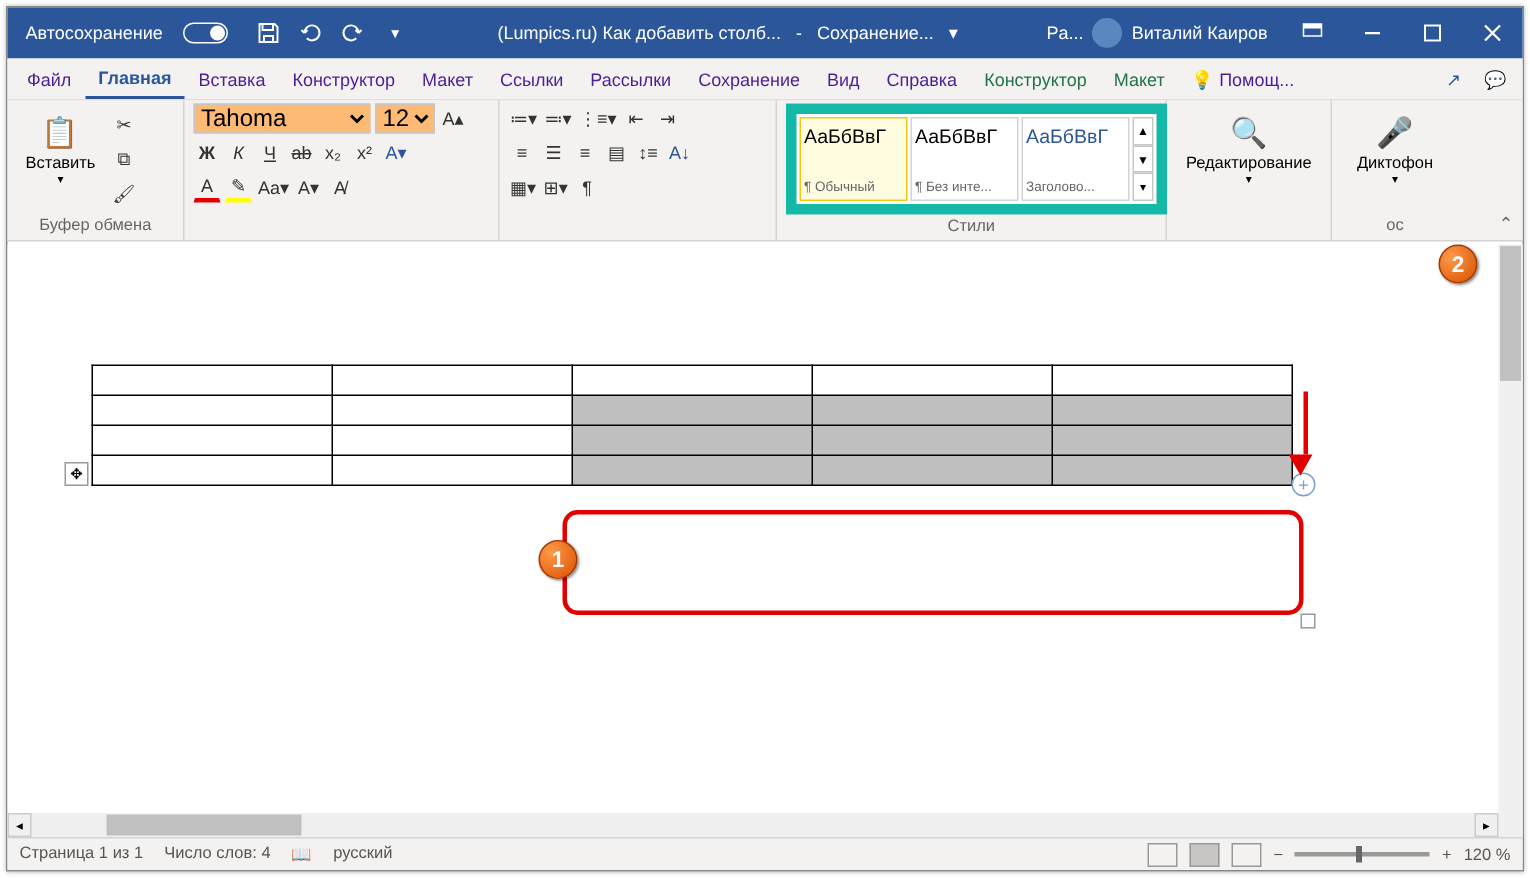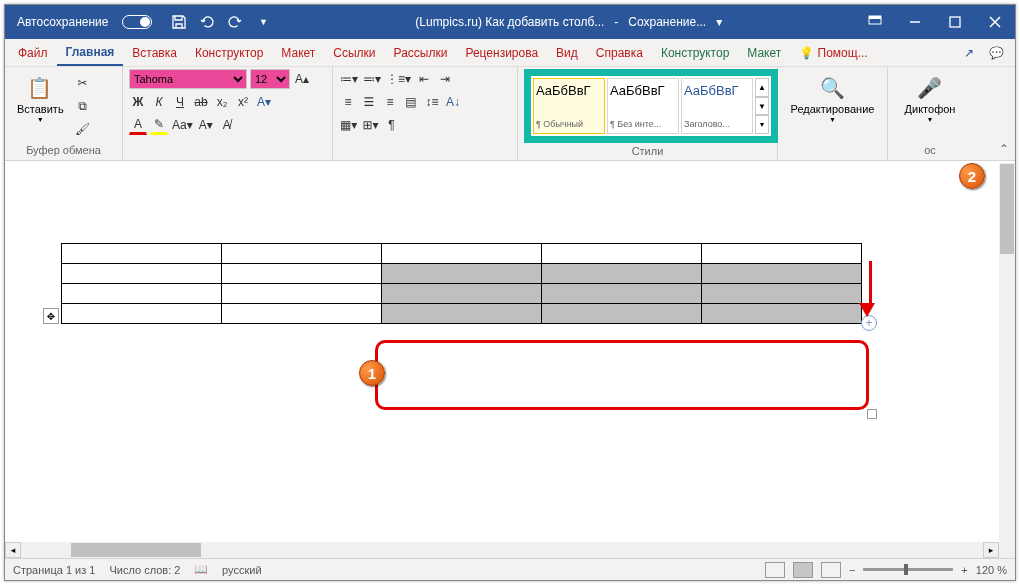--- a/index.html
+++ b/index.html
@@ -15,37 +15,37 @@
 .qat { display: flex; gap: 10px; padding: 0 10px; align-items: center; }
 .qat-ico { width: 18px; height: 18px; display: flex; align-items: center; justify-content: center; }
 .titlebar .doc-title { flex: 1; text-align: center; display: flex; gap: 10px; justify-content: center; align-items: center; }
 .titlebar .user { padding: 0 10px; display: flex; align-items: center; gap: 6px; }
 .avatar { width: 20px; height: 20px; border-radius: 50%; background: #5b87c1; }
 .win-btns { display: flex; }
 .win-btn { width: 40px; height: 34px; display: flex; align-items: center; justify-content: center; }
 
 
 .tabs { height: 28px; background: #f3f2f1; display: flex; align-items: center; padding: 0 4px; font-size: 12px; border-bottom: 1px solid #e1dfdd; }
-.tab { padding: 5px 9px; color: #b91c1c; cursor: pointer; }
+.tab { padding: 5px 9px; color: #4c1d95; cursor: pointer; }
 .tab.active { color: #2b579a; border-bottom: 2px solid #2b579a; font-weight: 600; }
 .tab.ctx { color: #217346; }
 .tabs-right { margin-left: auto; display: flex; }
 .small-ico { width: 28px; height: 24px; display: flex; align-items: center; justify-content: center; color: #2b579a; }
 
 
 .ribbon { height: 94px; background: #f3f2f1; display: flex; font-size: 11px; border-bottom: 1px solid #d4d4d4; position: relative; }
 .group { border-right: 1px solid #d4d4d4; padding: 2px 6px 0; display: flex; flex-direction: column; }
 .group-body { flex: 1; display: flex; align-items: flex-start; gap: 4px; }
 .group-label { text-align: center; color: #666; padding: 2px 0 4px; font-size: 11px; position: relative; }
 .vbtn { display: flex; flex-direction: column; align-items: center; padding: 4px 6px; cursor: pointer; }
 .vbtn .mic { color: #2b579a; }
 .ico-box { width: 30px; height: 30px; display: flex; align-items: center; justify-content: center; font-size: 20px; }
 .rows { display: flex; flex-direction: column; gap: 3px; }
 .row { display: flex; gap: 3px; align-items: center; }
-.row select, .row input { font-size: 11px; border: 1px solid #c8c6c4; background: #ec4899; height: 20px; }
+.row select, .row input { font-size: 16px; border: 1px solid #c8c6c4; background: #fdba74; height: 20px; }
 .sbtn { min-width: 18px; height: 20px; border: 1px solid transparent; display: flex; align-items: center; justify-content: center; cursor: pointer; font-size: 12px; color: #333; }
 .bold { font-weight: bold; } .italic { font-style: italic; } .uline { text-decoration: underline; } .strike { text-decoration: line-through; }
 
 .styles-gallery { display: flex; gap: 2px; border: 7px solid #14b8a6; padding: 2px; background: #fff; }
 .style-item { width: 72px; height: 56px; border: 1px solid #d4d4d4; padding: 4px 2px; font-size: 10px; display: flex; flex-direction: column; cursor: pointer; }
 .style-item.active { border-color: #f2c811; background: #fffce0; }
 .style-prev { font-size: 13px; flex: 1; }
 .style-name { color: #666; font-size: 9px; white-space: nowrap; overflow: hidden; }
 .style-arrows { width: 14px; display: flex; flex-direction: column; }
 .sarrow { flex: 1; border: 1px solid #c8c6c4; display: flex; align-items: center; justify-content: center; font-size: 8px; }
@@ -72,21 +72,21 @@
 
 .vscroll { position: absolute; right: 0; top: 0; bottom: 0; width: 16px; background: #f0f0f0; }
 .vthumb { width: 14px; height: 90px; background: #c0c0c0; margin: 1px; }
 .hscroll { position: absolute; left: 0; right: 16px; bottom: 0; height: 16px; background: #f0f0f0; display: flex; }
 .harrow { width: 16px; height: 16px; display: flex; align-items: center; justify-content: center; border: 1px solid #ccc; font-size: 9px; }
 .htrack { flex: 1; position: relative; }
 .hthumb { position: absolute; left: 50px; width: 130px; top: 1px; bottom: 1px; background: #c0c0c0; }
 
 
 .status { position: absolute; bottom: 0; left: 0; right: 0; height: 22px; background: #f3f2f1; border-top: 1px solid #d4d4d4; display: flex; align-items: center; font-size: 11px; color: #555; padding: 0 8px; }
-.status .sleft { display: flex; gap: 14px; align-items: center; }
+.status .sleft { display: flex; gap: 14px; align-items: flex-start; }
 .status .sright { margin-left: auto; display: flex; align-items: center; gap: 8px; }
 .view-btn { width: 20px; height: 16px; border: 1px solid #999; }
 .view-btn.active { background: #c8c6c4; }
 .zoom-slider { width: 90px; height: 3px; background: #999; position: relative; }
 .zoom-slider::after { content: ""; position: absolute; left: 45%; top: -4px; width: 4px; height: 11px; background: #666; }
 </style>
 </head>
 <body>
 
 <div class="window">
@@ -113,20 +113,25 @@
           </svg>
         </div>
       <div class="qat-ico" style="font-size:9px">▼</div>
     </div>
     <div class="doc-title">
       <span>(Lumpics.ru) Как добавить столб...</span>
       <span>-</span>
       <span>Сохранение...</span>
       <span>▾</span>
     </div>
+    <div class="user">
+      <span>Pa...</span>
+      <div class="avatar"></div>
+      <span>Виталий Каиров</span>
+    </div>
     <div class="win-btn">
         <svg width="14" height="14">
           <rect x="1" y="1" width="12" height="8" fill="none" stroke="#fff"></rect>
           <rect x="1" y="1" width="12" height="3" fill="#fff"></rect>
         </svg>
       </div>
     <div class="win-btns">
       <div class="win-btn">
           <svg width="12" height="12">
             <line x1="1" y1="6" x2="11" y2="6" stroke="#fff" stroke-width="1.5"></line>
@@ -146,21 +151,21 @@
   </div>
 
   <div class="tabs">
     <div class="tab">Файл</div>
     <div class="tab active">Главная</div>
     <div class="tab">Вставка</div>
     <div class="tab">Конструктор</div>
     <div class="tab">Макет</div>
     <div class="tab">Ссылки</div>
     <div class="tab">Рассылки</div>
-    <div class="tab">Рецензирова</div>
+    <div class="tab">Сохранение</div>
     <div class="tab">Вид</div>
     <div class="tab">Справка</div>
     <div class="tab ctx">Конструктор</div>
     <div class="tab ctx">Макет</div>
     <div class="tab">💡 <span>Помощ...</span></div>
     <div class="tabs-right">
       <div class="small-ico">↗</div>
       <div class="small-ico">💬</div>
     </div>
   </div>
@@ -342,21 +347,21 @@
       <div class="htrack">
           <div class="hthumb"></div>
         </div>
       <div class="harrow">▸</div>
     </div>
   </div>
 
   <div class="status">
     <div class="sleft">
       <span>Страница 1 из 1</span>
-      <span>Число слов: 2</span>
+      <span>Число слов: 4</span>
       <span>📖</span>
       <span>русский</span>
     </div>
     <div class="sright">
       <div class="view-btn"></div>
       <div class="view-btn active"></div>
       <div class="view-btn"></div>
       <span>−</span>
       <div class="zoom-slider"></div>
       <span>+</span>

